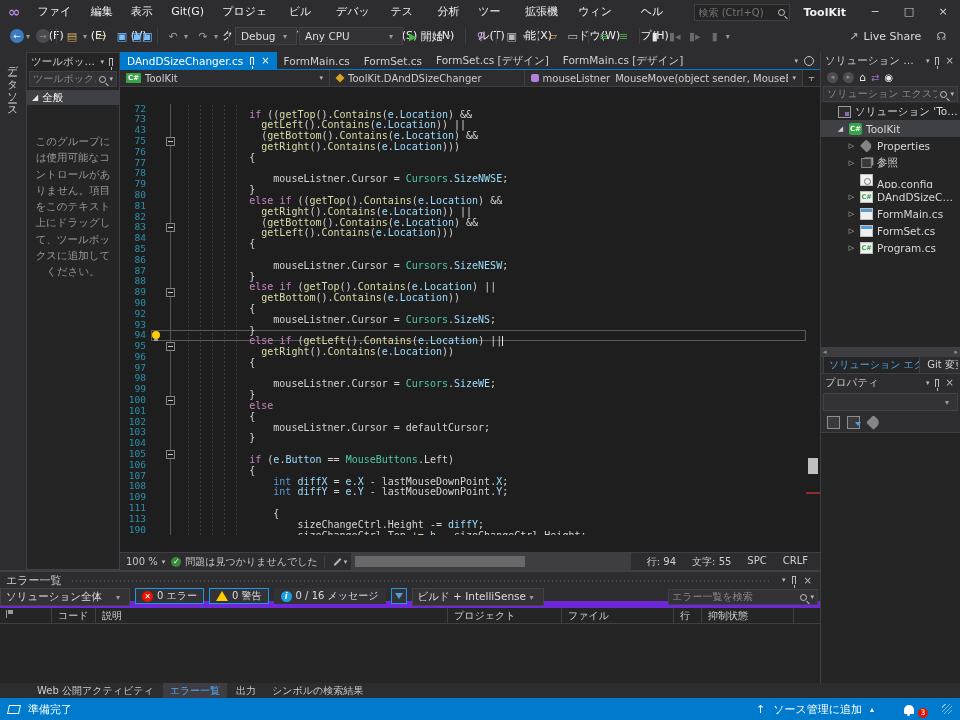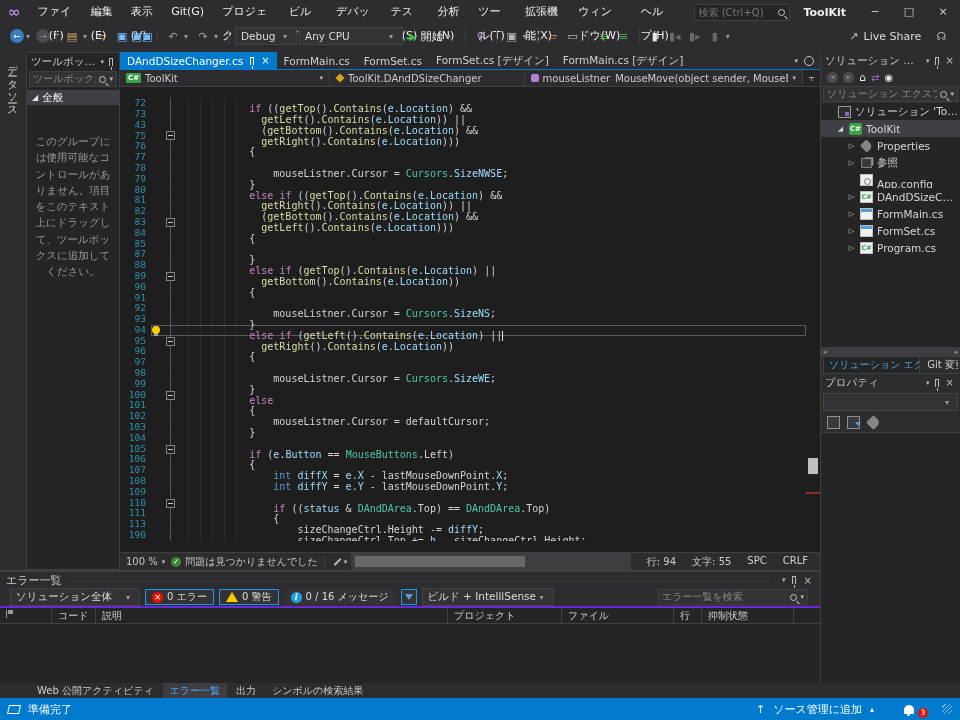--- a/index.html
+++ b/index.html
@@ -140,21 +140,21 @@
   .pic.wrench { border:none; background:#858585; border-radius:2px 6px 2px 2px; transform:rotate(45deg) scale(.8); }
   .pic.az::after { content:''; position:absolute; right:-2px; bottom:-1px; border:3px solid transparent; border-top:4px solid #569cd6; }
   #right-rest { flex:1; background:#252526; }
 
   
   #errorlist { flex:1; display:flex; flex-direction:column; background:#252526; border-top:2px solid #3f3f46; min-height:0; }
   #el-head { height:16px; display:flex; align-items:center; padding:0 6px; color:#d0d0d0; gap:4px;
     background:linear-gradient(#2d2d30,#2d2d30); }
   #el-head .grip { flex:1; height:5px; margin:0 6px;
     background:repeating-linear-gradient(90deg,#47474b 0 1px, transparent 1px 4px); background-size:4px 2px; background-repeat:repeat-x; background-position:0 2px; }
-  #el-filter { height:20px; display:flex; align-items:center; gap:5px; padding:0 10px; background:#2d2d30; border-bottom:2px solid #6d28d9; }
+  #el-filter { height:20px; display:flex; gap:5px; padding:0 0; background:#2d2d30; border-bottom:7px solid #6d28d9; }
   #scope-combo { width:130px; }
   .count-btn { height:16px; display:flex; align-items:center; gap:4px; padding:0 6px; border:1px solid #1c97ea; background:#333337; color:#dcdcdc; font-size:10px; }
   .count-plain { border-color:transparent; }
   .err-ic { width:11px; height:11px; border-radius:50%; background:#e51400; color:#fff; font-size:8px; line-height:11px; text-align:center; }
   .warn-ic { width:0; height:0; border-left:6px solid transparent; border-right:6px solid transparent; border-bottom:10px solid #fc0; position:relative; }
   .info-ic { width:11px; height:11px; border-radius:50%; background:#1ba1e2; color:#fff; font-size:8px; font-weight:bold; line-height:11px; text-align:center; font-style:italic; }
   .filter-ic { width:16px; height:16px; border:1px solid #1c97ea; background:#333337; display:flex; align-items:center; justify-content:center; }
   .funnel { width:0; height:0; border-left:4px solid transparent; border-right:4px solid transparent; border-top:6px solid #569cd6; }
   #el-search { margin-left:auto; width:150px; }
   #el-cols { height:16px; display:flex; background:#252526; border-bottom:1px solid #3f3f46; color:#cfcfcf; font-size:10px; }
@@ -462,20 +462,29 @@
                   <div class="bp"></div>
                   <div class="ln">85</div>
                   <div class="rpart">
                     <div class="glyph"></div>
                     <div class="outline"></div>
                     <pre></pre>
                   </div>
                 </div>
                 <div class="crow">
                   <div class="bp"></div>
+                  <div class="ln">86</div>
+                  <div class="rpart">
+                    <div class="glyph"></div>
+                    <div class="outline"></div>
+                    <pre>                <span style="color:#d4d4d4">mouseListner</span>.<span style="color:#d4d4d4">Cursor</span> = <span style="color:#4ec9b0">Cursors</span>.<span style="color:#9cdcfe">SizeNESW</span>;</pre>
+                  </div>
+                </div>
+                <div class="crow">
+                  <div class="bp"></div>
                   <div class="ln">87</div>
                   <div class="rpart">
                     <div class="glyph"></div>
                     <div class="outline"></div>
                     <pre>            }</pre>
                   </div>
                 </div>
                 <div class="crow">
                   <div class="bp"></div>
                   <div class="ln">88</div>
@@ -500,29 +509,20 @@
                   <div class="bp"></div>
                   <div class="ln">90</div>
                   <div class="rpart">
                     <div class="glyph"></div>
                     <div class="outline"></div>
                     <pre>            {</pre>
                   </div>
                 </div>
                 <div class="crow">
                   <div class="bp"></div>
-                  <div class="ln">91</div>
-                  <div class="rpart">
-                    <div class="glyph"></div>
-                    <div class="outline"></div>
-                    <pre></pre>
-                  </div>
-                </div>
-                <div class="crow">
-                  <div class="bp"></div>
                   <div class="ln">92</div>
                   <div class="rpart">
                     <div class="glyph"></div>
                     <div class="outline"></div>
                     <pre>                <span style="color:#d4d4d4">mouseListner</span>.<span style="color:#d4d4d4">Cursor</span> = <span style="color:#4ec9b0">Cursors</span>.<span style="color:#9cdcfe">SizeNS</span>;</pre>
                   </div>
                 </div>
                 <div class="crow">
                   <div class="bp"></div>
                   <div class="ln">93</div>
@@ -675,31 +675,20 @@
                     <pre>                <span style="color:#569cd6">int</span> <span style="color:#9cdcfe">diffY</span> = <span style="color:#9cdcfe">e</span>.<span style="color:#9cdcfe">Y</span> - <span style="color:#d4d4d4">lastMouseDownPoint</span>.<span style="color:#9cdcfe">Y</span>;</pre>
                   </div>
                 </div>
                 <div class="crow">
                   <div class="bp"></div>
                   <div class="ln">109</div>
                   <div class="rpart">
                     <div class="glyph"></div>
                     <div class="outline"></div>
                     <pre></pre>
-                  </div>
-                </div>
-                <div class="crow">
-                  <div class="bp"></div>
-                  <div class="ln">110</div>
-                  <div class="rpart">
-                    <div class="glyph"></div>
-                    <div class="outline">
-                      <span class="fold"></span>
-                    </div>
-                    <pre>                <span style="color:#c586c0">if</span> ((<span style="color:#9cdcfe">status</span> &amp; <span style="color:#4ec9b0">DAndDArea</span>.<span style="color:#d4d4d4">Top</span>) == <span style="color:#4ec9b0">DAndDArea</span>.<span style="color:#d4d4d4">Top</span>)</pre>
                   </div>
                 </div>
                 <div class="crow">
                   <div class="bp"></div>
                   <div class="ln">111</div>
                   <div class="rpart">
                     <div class="glyph"></div>
                     <div class="outline"></div>
                     <pre>                {</pre>
                   </div>

